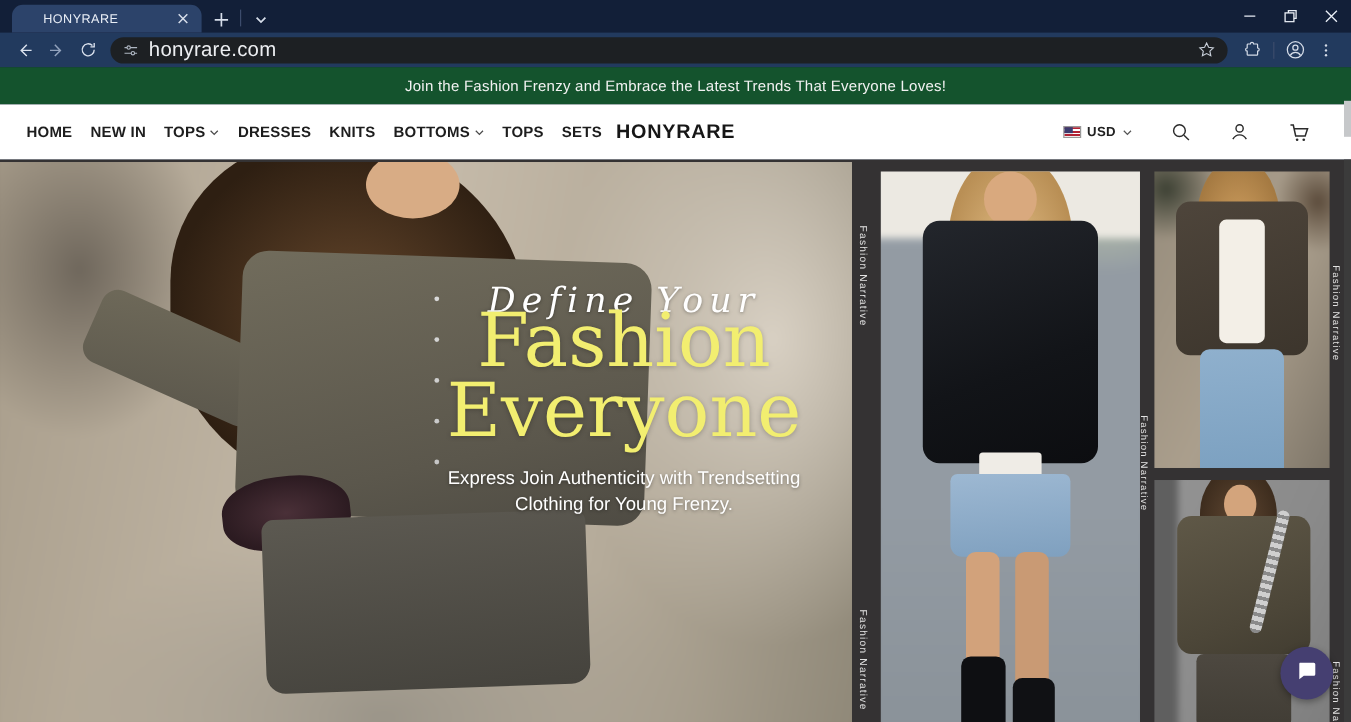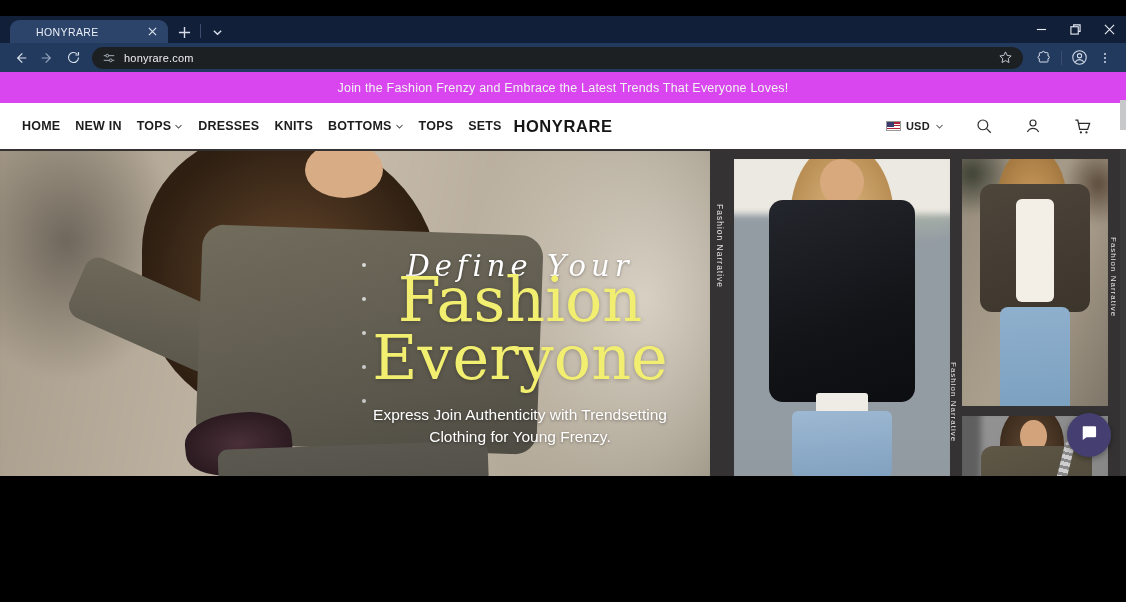--- a/index.html
+++ b/index.html
@@ -1,18 +1,18 @@
 <!DOCTYPE html>
 <html><head>
 <meta charset="utf-8">
 <style>
   * { margin:0; padding:0; box-sizing:border-box; }
   html,body { width:1126px; height:602px; overflow:hidden; background:#000;
     font-family:"Liberation Sans", sans-serif; }
-  .window { position:relative; width:1126px; height:460px; overflow:hidden; background:#17243f;margin-top:16px; }
+  .window { position:relative; width:1126px; height:602px; overflow:hidden; background:#17243f; }
 
   
   .tabstrip { position:relative; height:27px; background:#121f38; }
   .tab { position:absolute; left:10px; top:4px; width:158px; height:23px;
     background:#2c436a; border-radius:9px 9px 0 0; display:flex; align-items:center;
     padding:0 8px 0 26px; cursor:default; }
   .tab-title { font-size:10.5px; color:#e9eef6; letter-spacing:.4px; flex:1;
     white-space:nowrap; overflow:hidden; }
   .tab-close { width:16px; height:16px; display:flex; align-items:center; justify-content:center;
     color:#d7deea; font-size:12px; border-radius:50%; }
@@ -26,28 +26,28 @@
     color:#e8edf5; }
 
   
   .toolbar { height:29px; background:#223a5e; display:flex; align-items:center; padding:0 8px; }
   .navbtn { width:26px; height:26px; display:flex; align-items:center; justify-content:center;
     border-radius:50%; color:#dbe2ee; flex:0 0 auto; }
   .navbtn.dim { color:#93a3bd; }
   .addressbar { flex:1; height:22px; margin:0 8px 0 6px; background:#1d2023; border-radius:11px;
     display:flex; align-items:center; padding:0 10px; }
   .siteinfo { color:#aeb6c2; display:flex; align-items:center; margin-right:8px; }
-  .url { font-size:11px; color:#eceef1; letter-spacing:.2px; flex:1; }
+  .url { font-size:17px; color:#eceef1; letter-spacing:.2px; flex:1; }
   .starbtn { color:#c9d0da; display:flex; align-items:center; }
   .tool-sep { width:1px; height:14px; background:#3c4c6c; margin:0 4px; }
   .toolicon { width:26px; height:26px; display:flex; align-items:center; justify-content:center;
     color:#d5dce8; flex:0 0 auto; }
 
   
-  .announce { height:31px; background:#d946ef; display:flex; align-items:center; justify-content:center; }
+  .announce { height:31px; background:#14532d; display:flex; align-items:center; justify-content:center; }
   .announce span { color:#f2f2f2; font-size:12.5px; font-weight:500; letter-spacing:.2px; }
 
   .navbar { position:relative; height:46px; background:#ffffff; display:flex; align-items:center; }
   .navlinks { display:flex; align-items:center; gap:15px; padding-left:22px; }
   .navitem { display:flex; align-items:center; gap:3px; font-size:12.5px; font-weight:700;
     color:#1d1d1d; letter-spacing:.2px; font-stretch:condensed; cursor:pointer; white-space:nowrap; }
   .navitem .chev { color:#4a4a4a; display:flex; }
   .logo { position:absolute; left:50%; transform:translateX(-50%); font-size:16.5px; font-weight:700;
     letter-spacing:.6px; color:#161616; font-stretch:condensed; cursor:pointer; }
   .navright { position:absolute; right:34px; display:flex; align-items:center; gap:31px; }

